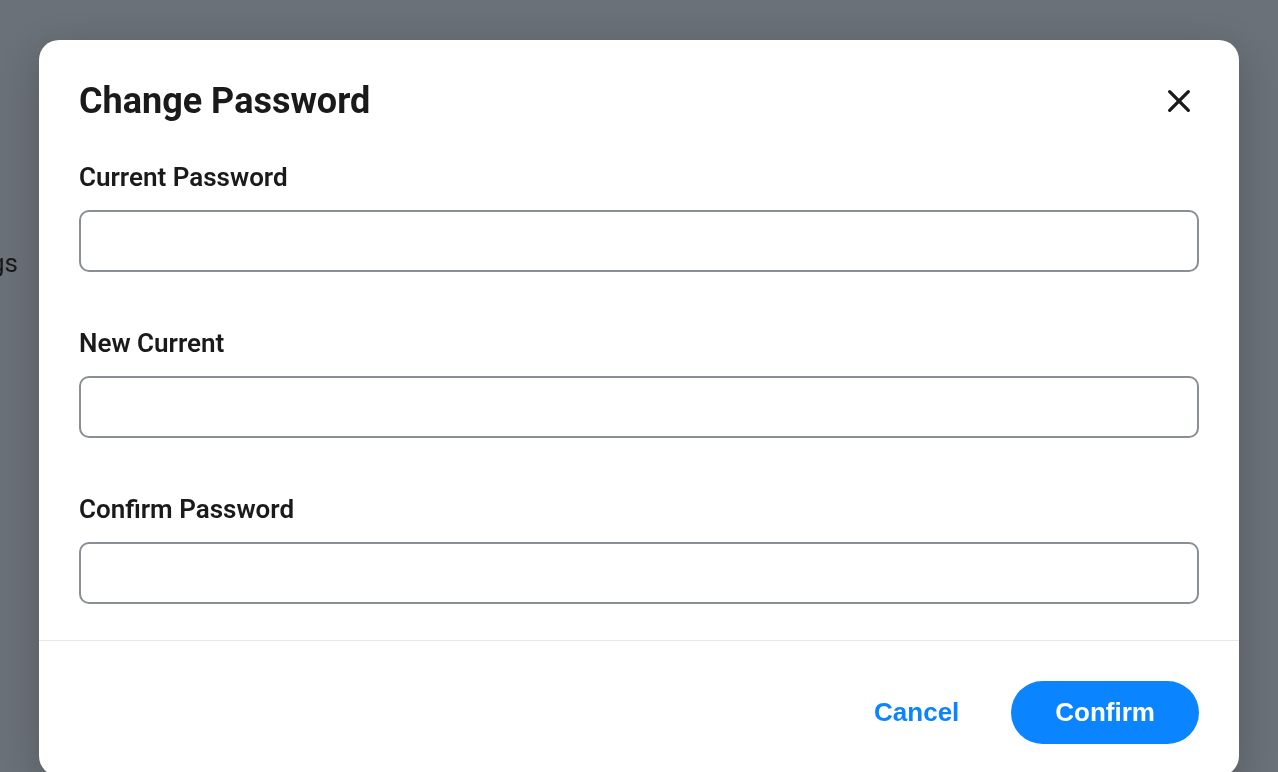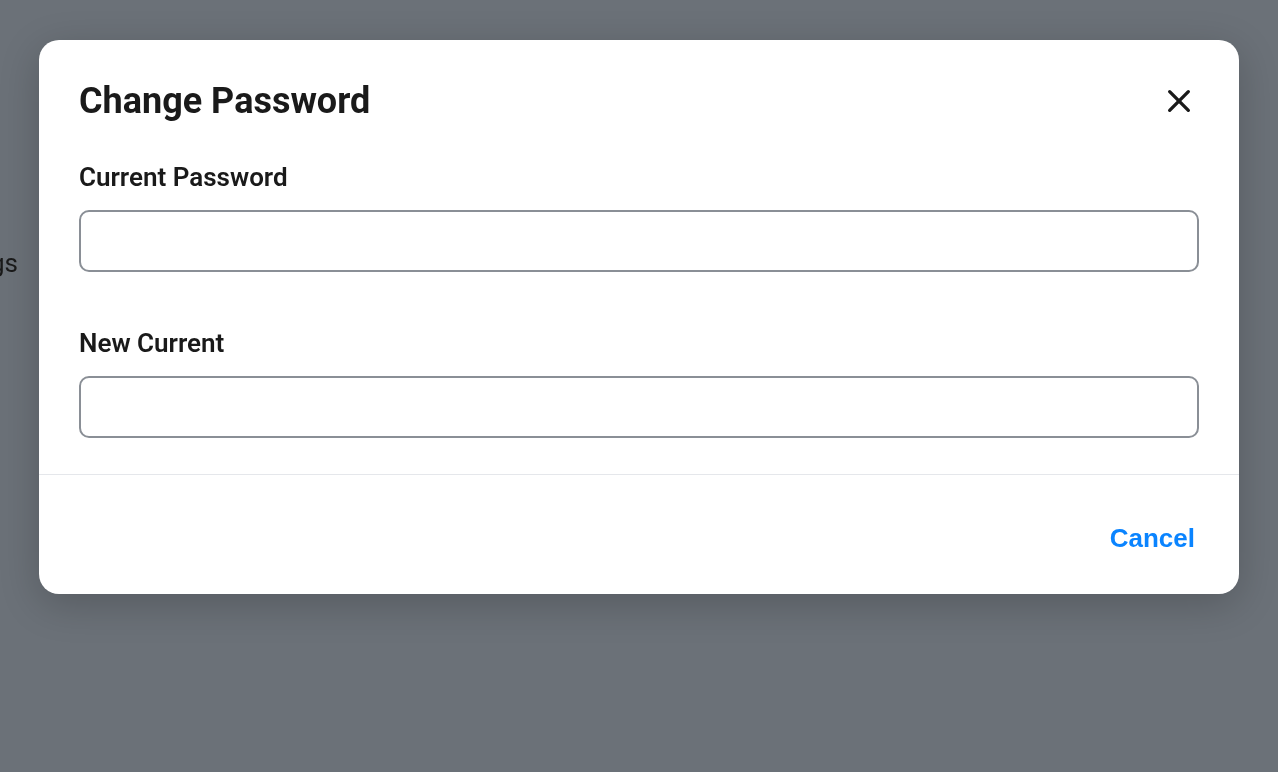--- a/index.html
+++ b/index.html
@@ -139,18 +139,23 @@
     </div>
     <div class="modal-body">
       <div class="form-group">
         <label class="form-label">Current Password</label>
         <input type="password" class="form-input" value="" style="">
       </div>
       <div class="form-group">
         <label class="form-label">New Current</label>
         <input type="password" class="form-input" value="" style="">
       </div>
+      <div class="form-group">
+        <label class="form-label">Confirm Password</label>
+        <input type="password" class="form-input" value="" style="">
+      </div>
     </div>
     <div class="modal-footer">
       <button class="btn-cancel">Cancel</button>
+      <button class="btn-confirm">Confirm</button>
     </div>
   </div>
 </div>
 
 </body></html>

